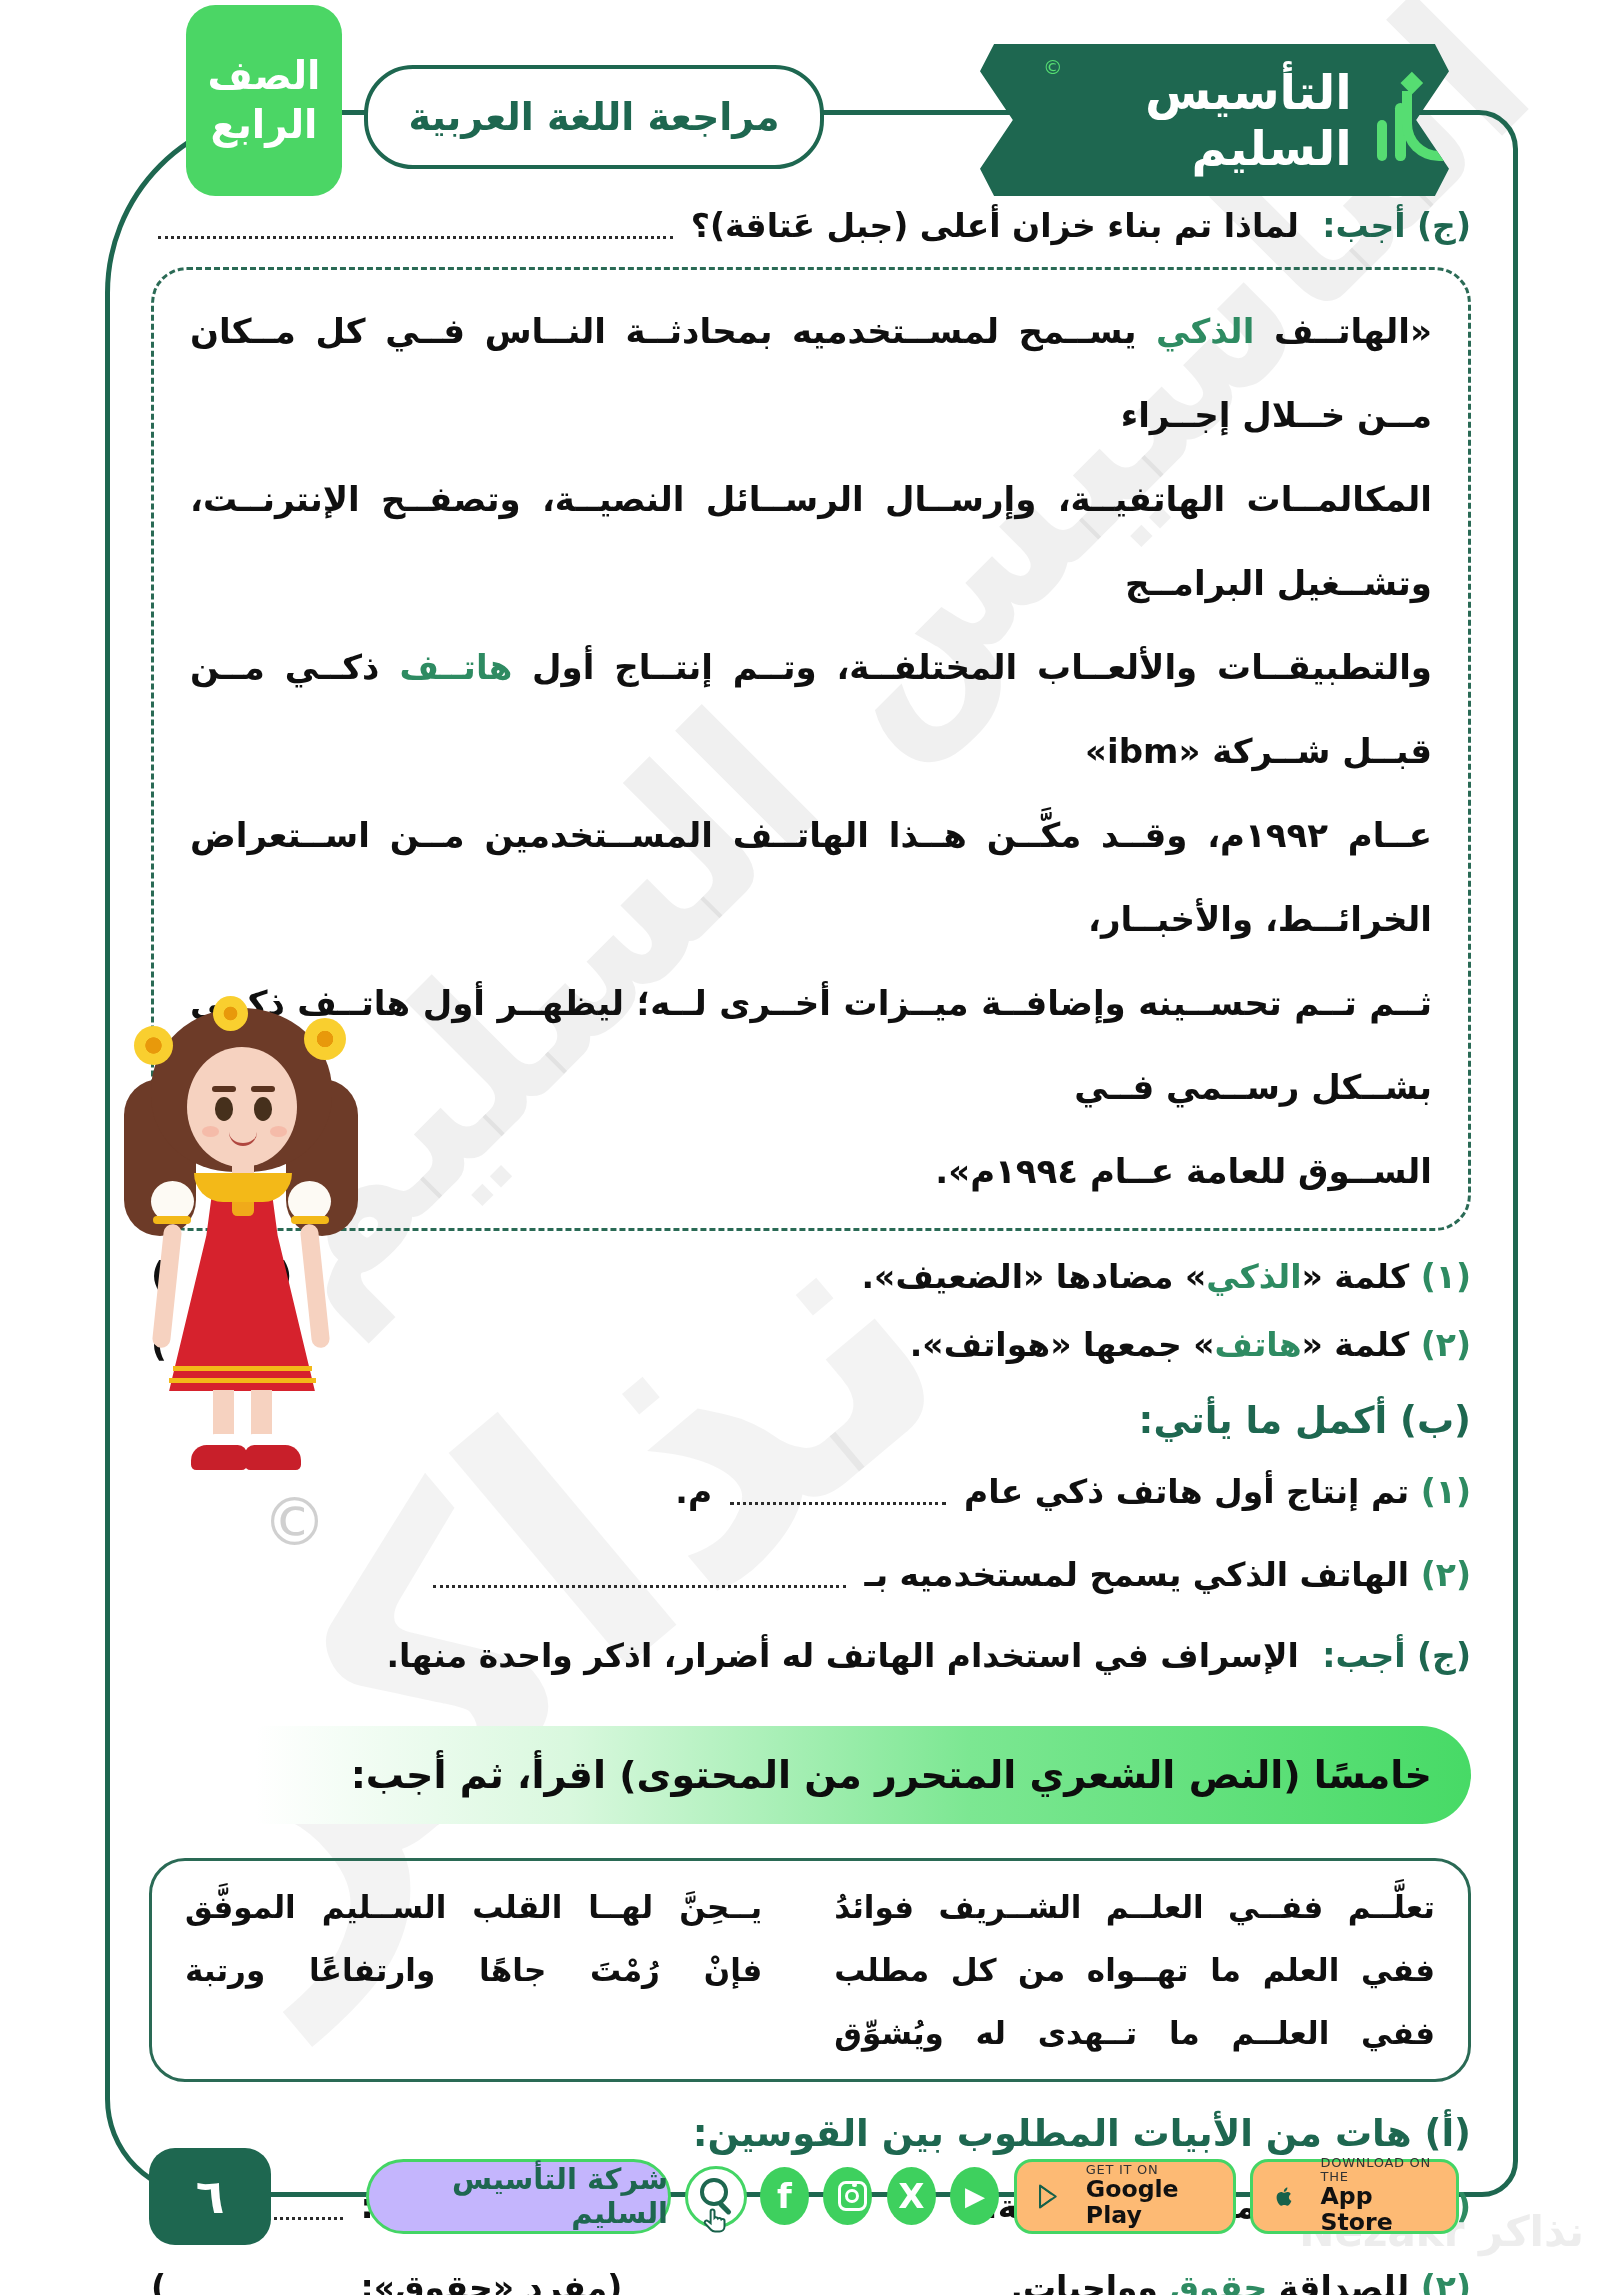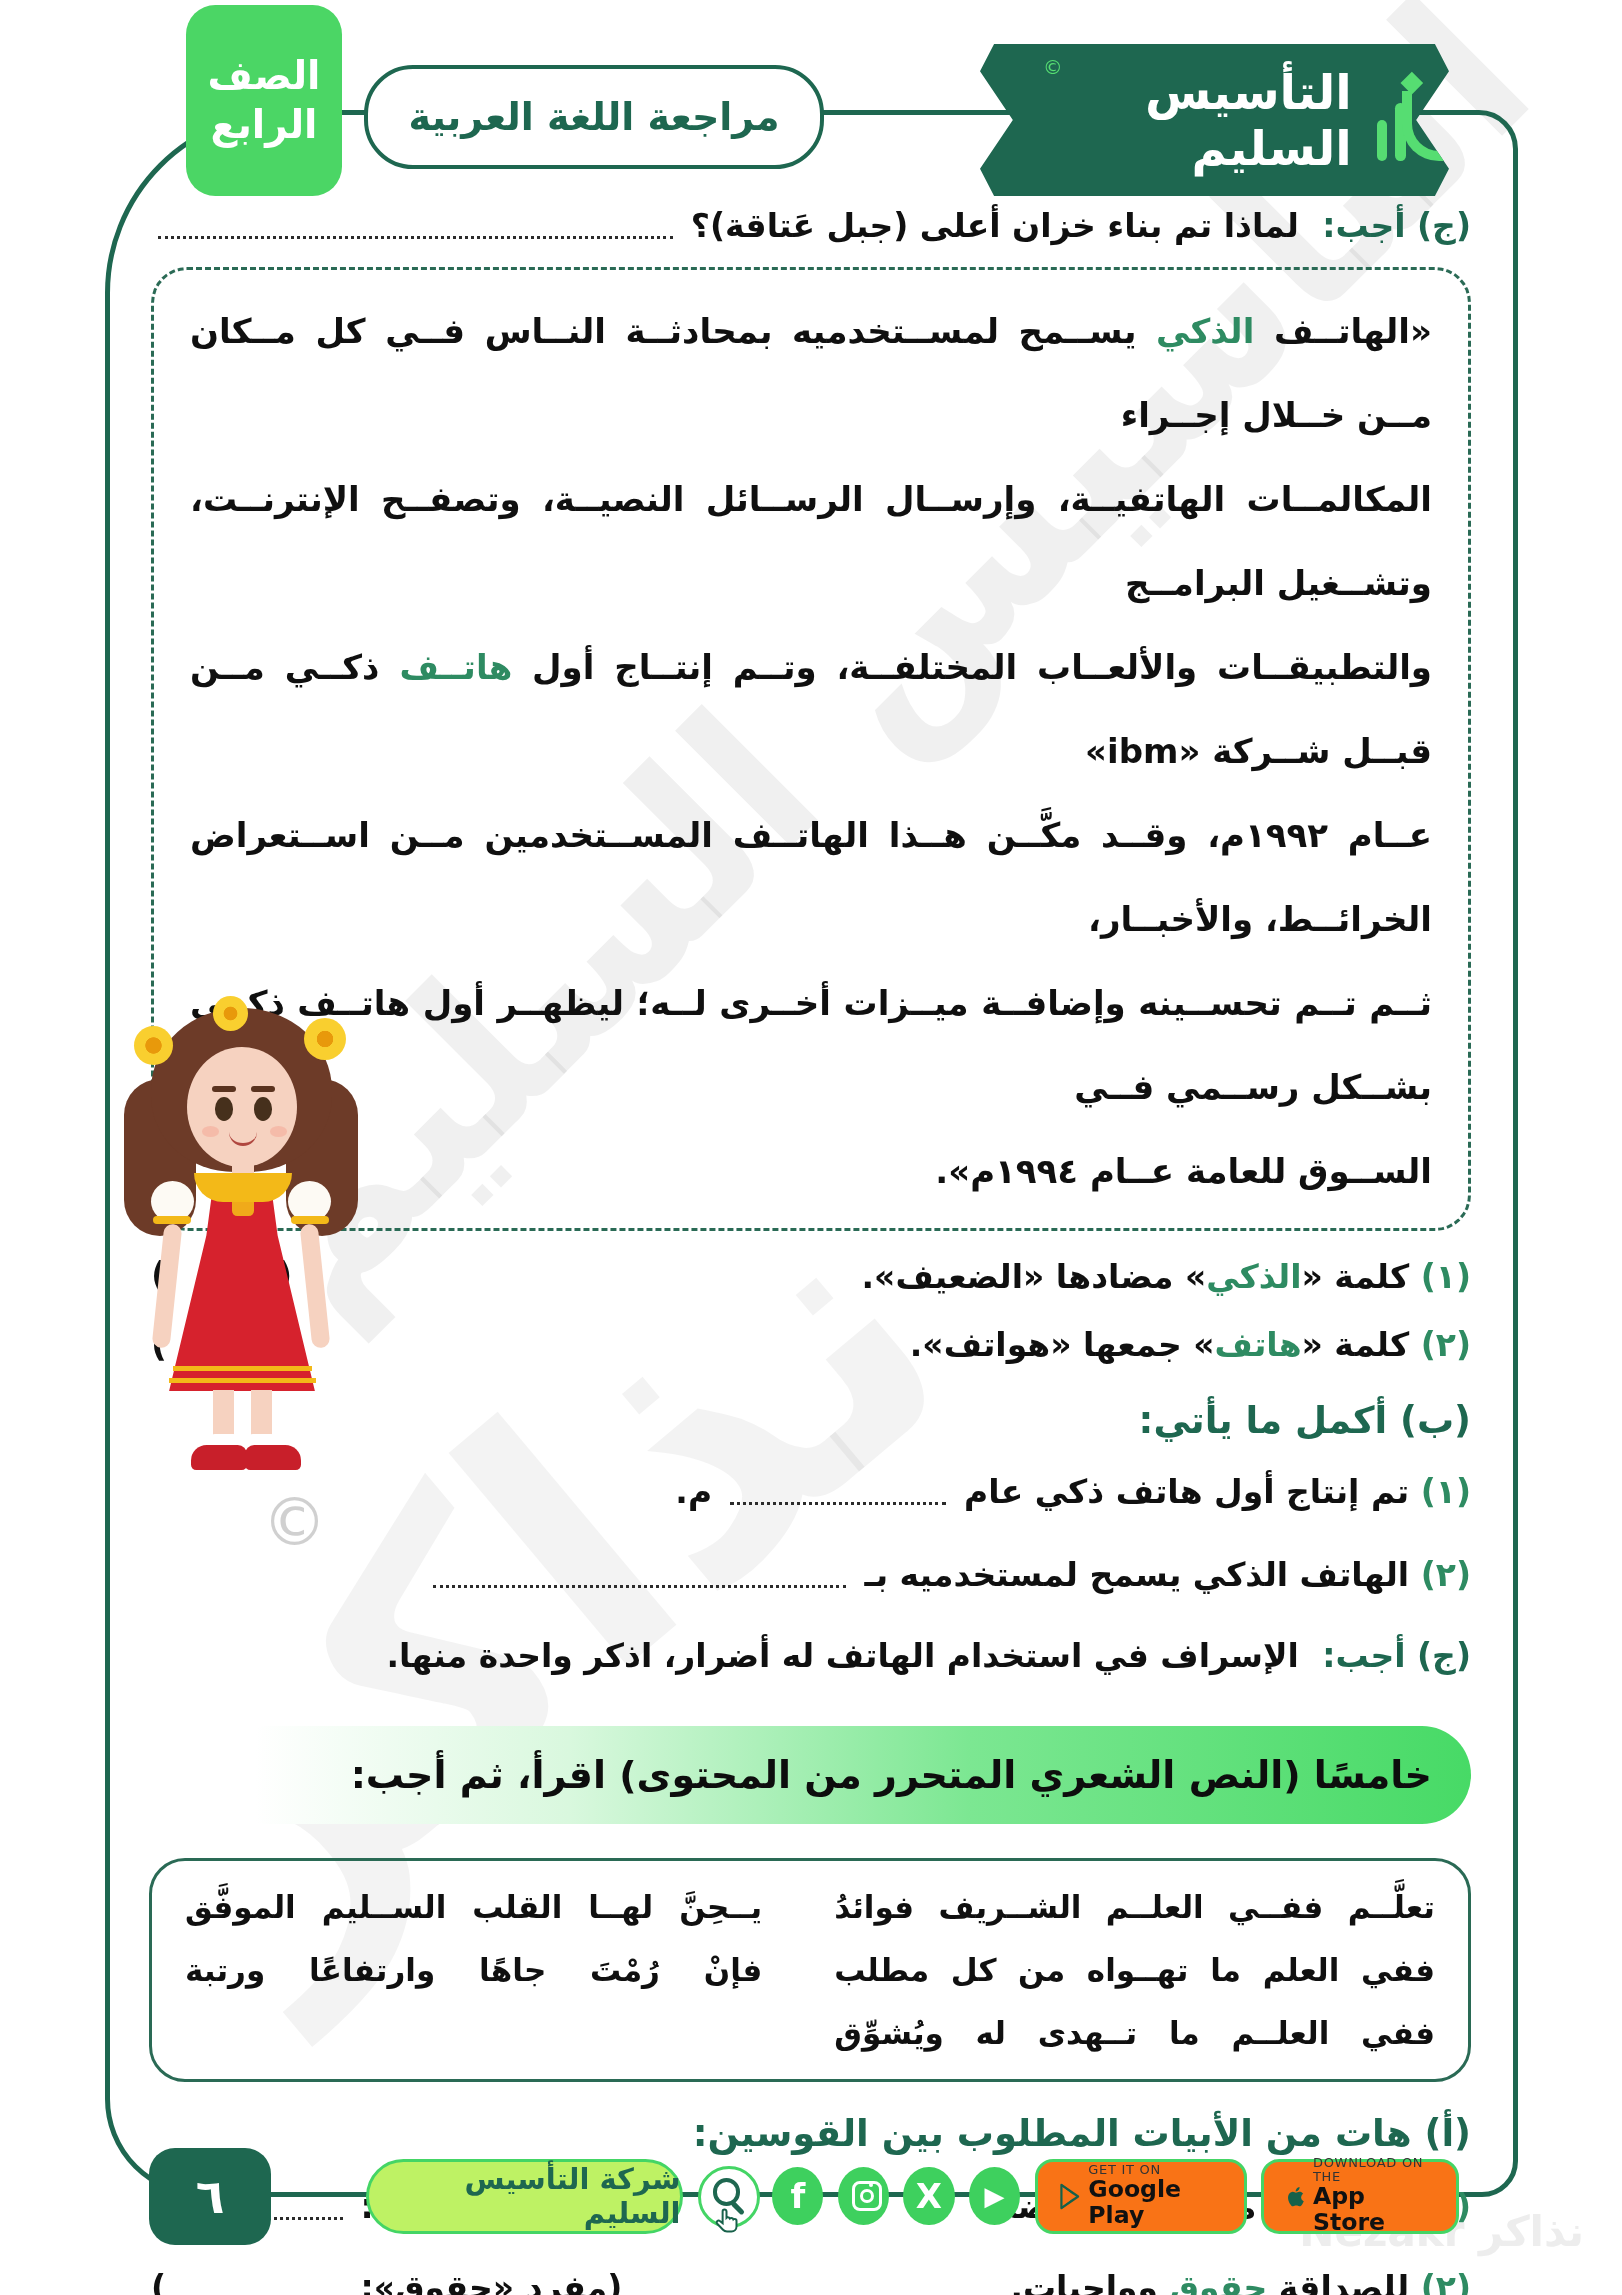--- a/index.html
+++ b/index.html
@@ -113,37 +113,37 @@
   .g-soR{left:139px;top:434px;width:26px;height:13px;background:#fff;border-radius:3.9px;}
   .g-shL{left:81px;top:445px;width:56px;height:25px;background:#c81f2a;border-radius:15.7px 9.2px 5.2px 5.2px;}
   .g-shR{left:135px;top:445px;width:56px;height:25px;background:#c81f2a;border-radius:9.2px 15.7px 5.2px 5.2px;}
 
   
   .pagenum{position:absolute;left:149px;top:2148px;width:122px;height:97px;background:#1e6750;
            border-radius:26px;z-index:6;display:flex;align-items:center;justify-content:center;
            color:#fff;font-size:47px;font-weight:bold;}
   .footer-row{position:absolute;left:366px;right:164px;top:2154px;height:84px;z-index:6;
               display:flex;align-items:center;justify-content:center;gap:14.4px;direction:ltr;background:transparent;}
-  .company-pill{width:353px;height:69px;background:#bef264;border:3.9px solid #44d565;border-radius:39px;
+  .company-pill{width:353px;height:69px;background:#c4b5fd;border:3.9px solid #44d565;border-radius:39px;
                 display:flex;align-items:center;justify-content:center;color:#1e6750;
                 font-weight:bold;font-size:29px;direction:rtl;}
   .search-wrap{position:relative;width:60px;height:60px;}
   .mag{width:56px;height:56px;border:3.9px solid #44d565;border-radius:50%;background:#fff;position:relative;}
   .mag i{position:absolute;display:block;}
   .mag-lens{left:11.8px;top:9.2px;width:19.6px;height:19.6px;border:4.6px solid #1e6750;border-radius:50%;}
   .mag-handle{left:34px;top:31px;width:5.2px;height:15.7px;background:#1e6750;border-radius:2.6px;transform:rotate(-45deg);}
   .hand{position:absolute;left:14.4px;top:41px;}
   .soc{width:58px;height:58px;border-radius:50%;background:#3ed05e;display:flex;align-items:center;
        justify-content:center;color:#fff;font-weight:bold;font-size:34px;position:relative;}
   .soc .yt{font-size:26px;}
   .ig-box{position:absolute;left:14.4px;top:14.4px;width:23.6px;height:23.6px;border:3.3px solid #fff;border-radius:7.9px;}
   .ig-dot{position:absolute;right:15.7px;top:15.7px;width:4.6px;height:4.6px;background:#fff;border-radius:50%;}
   .ig-circ{position:absolute;left:22px;top:22px;width:7.9px;height:7.9px;border:3.3px solid #fff;border-radius:50%;}
-  .store{height:69px;background:#f97316;border:3.3px solid #44d565;border-radius:18.3px;display:flex;
-         align-items:center;gap:3px;padding:0 17px;}
+  .store{height:69px;background:#fdba74;border:3.3px solid #44d565;border-radius:18.3px;display:flex;
+         align-items:center;gap:23px;padding:0 17px;}
   .store-txt{display:flex;flex-direction:column;line-height:1.1;}
   .store-txt .small{font-size:13px;color:#333;letter-spacing:0.7px;}
   .store-txt .big{font-size:23.6px;color:#111;font-weight:bold;}
 </style>
 </head>
 <body>
 
 <div class="page">
 
   <div class="wm-brand">التأسيس السليم</div>

